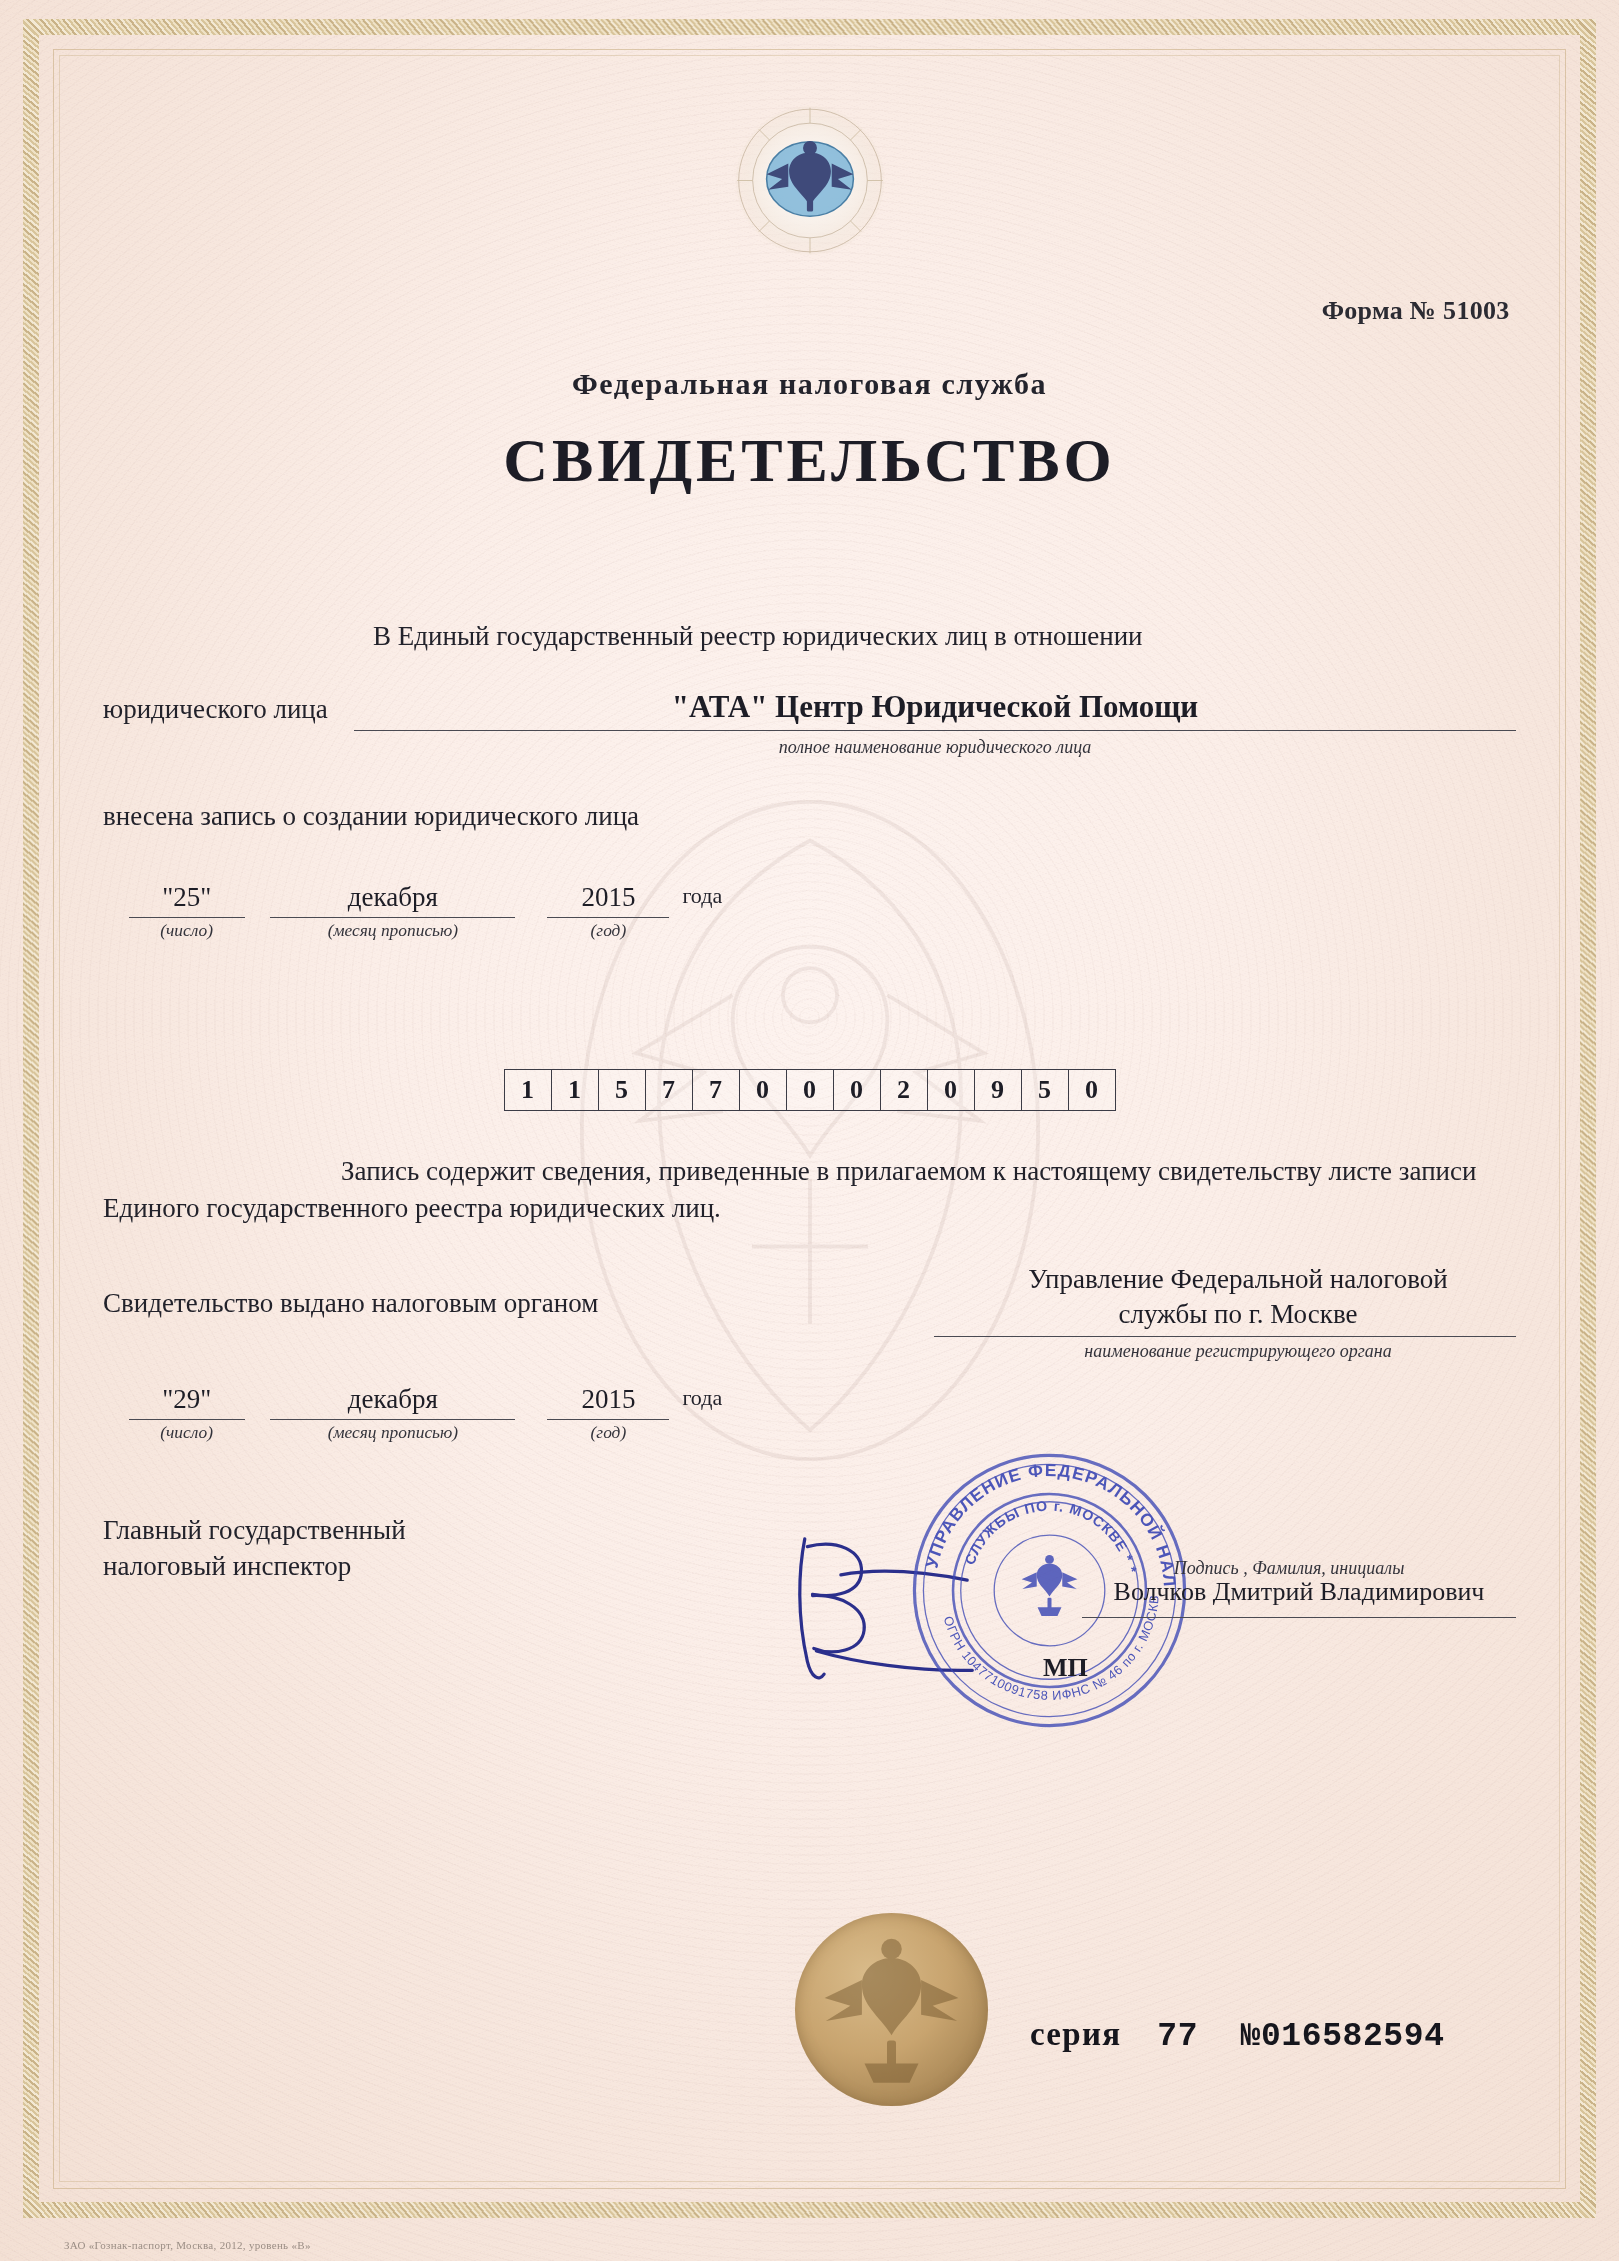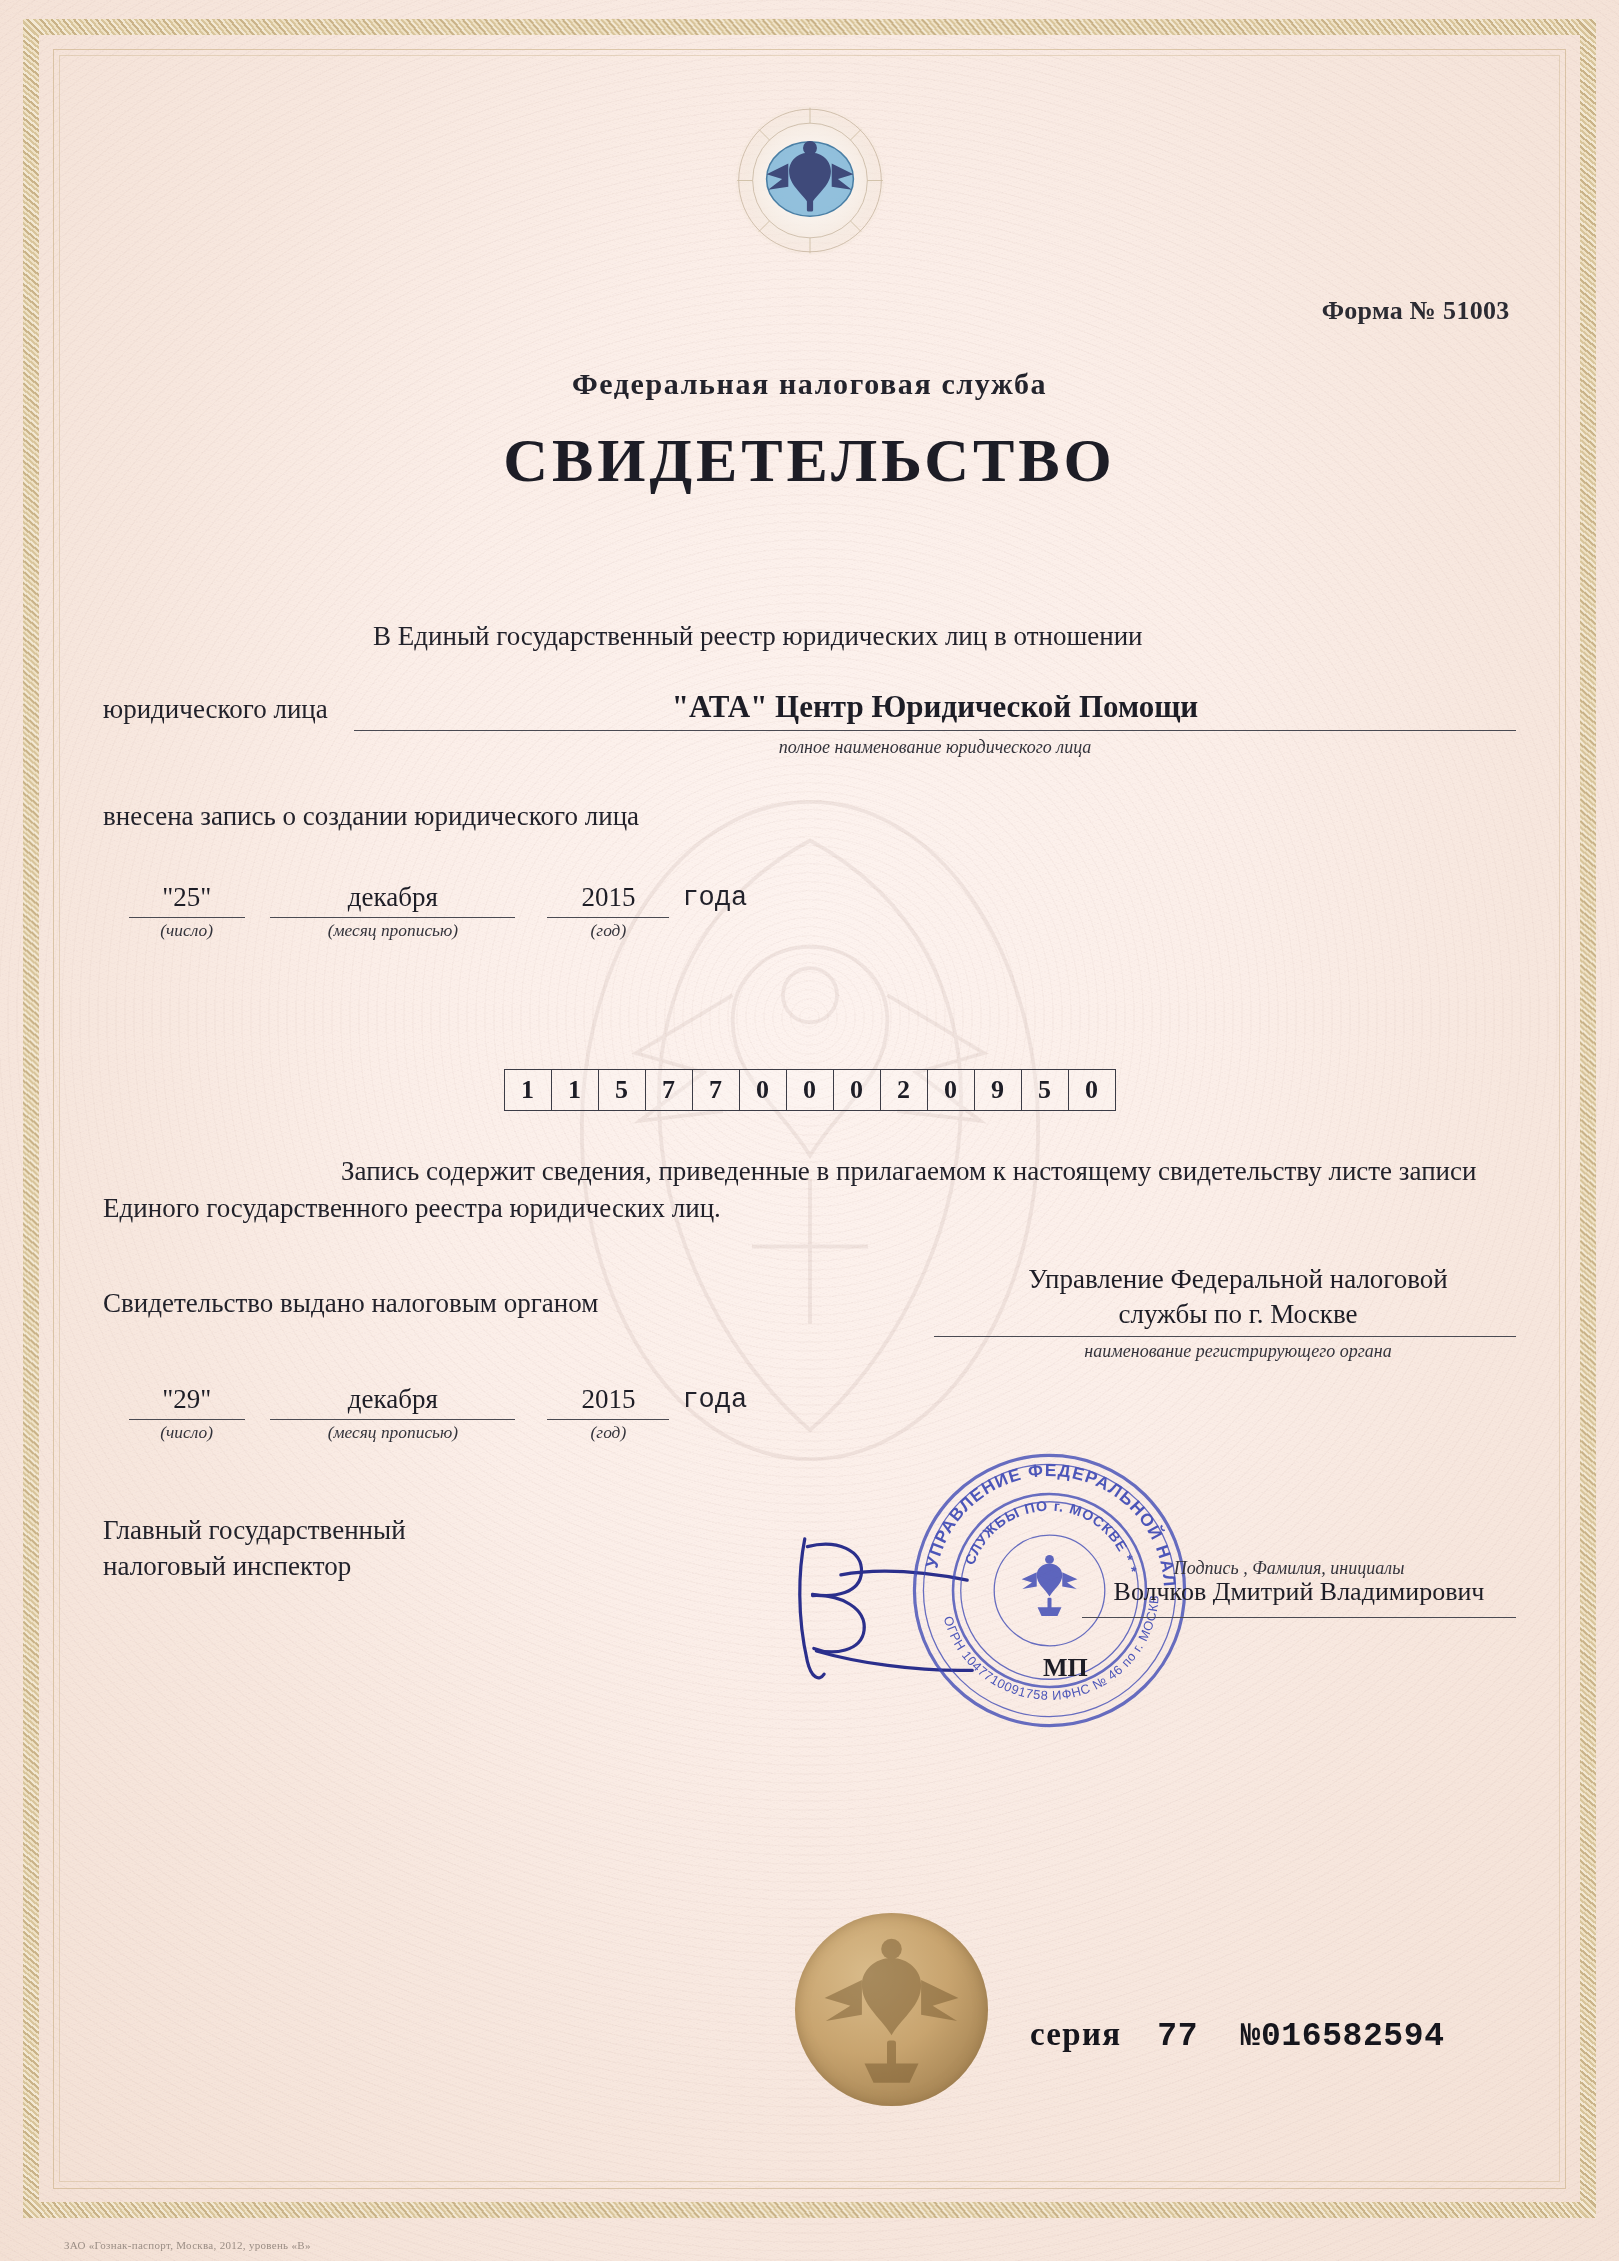--- a/index.html
+++ b/index.html
@@ -204,23 +204,22 @@
   }
   .date-cap {
     display: block;
     font-size: 17.4px;
     font-style: italic;
     color: #33333b;
     margin-top: 2.6px;
   }
   .date-suffix {
     position: absolute;
-    font-size: 27px;
+    font-size: 22px;
     color: #22222b;
-    font-family: Liberation Mono, monospace;
   }
 
   .p-ogrn {
     left: 0;
     top: 927px;
     width: 1413px;
     text-indent: 19.3px;
   }
 
   .ogrn-boxes {

